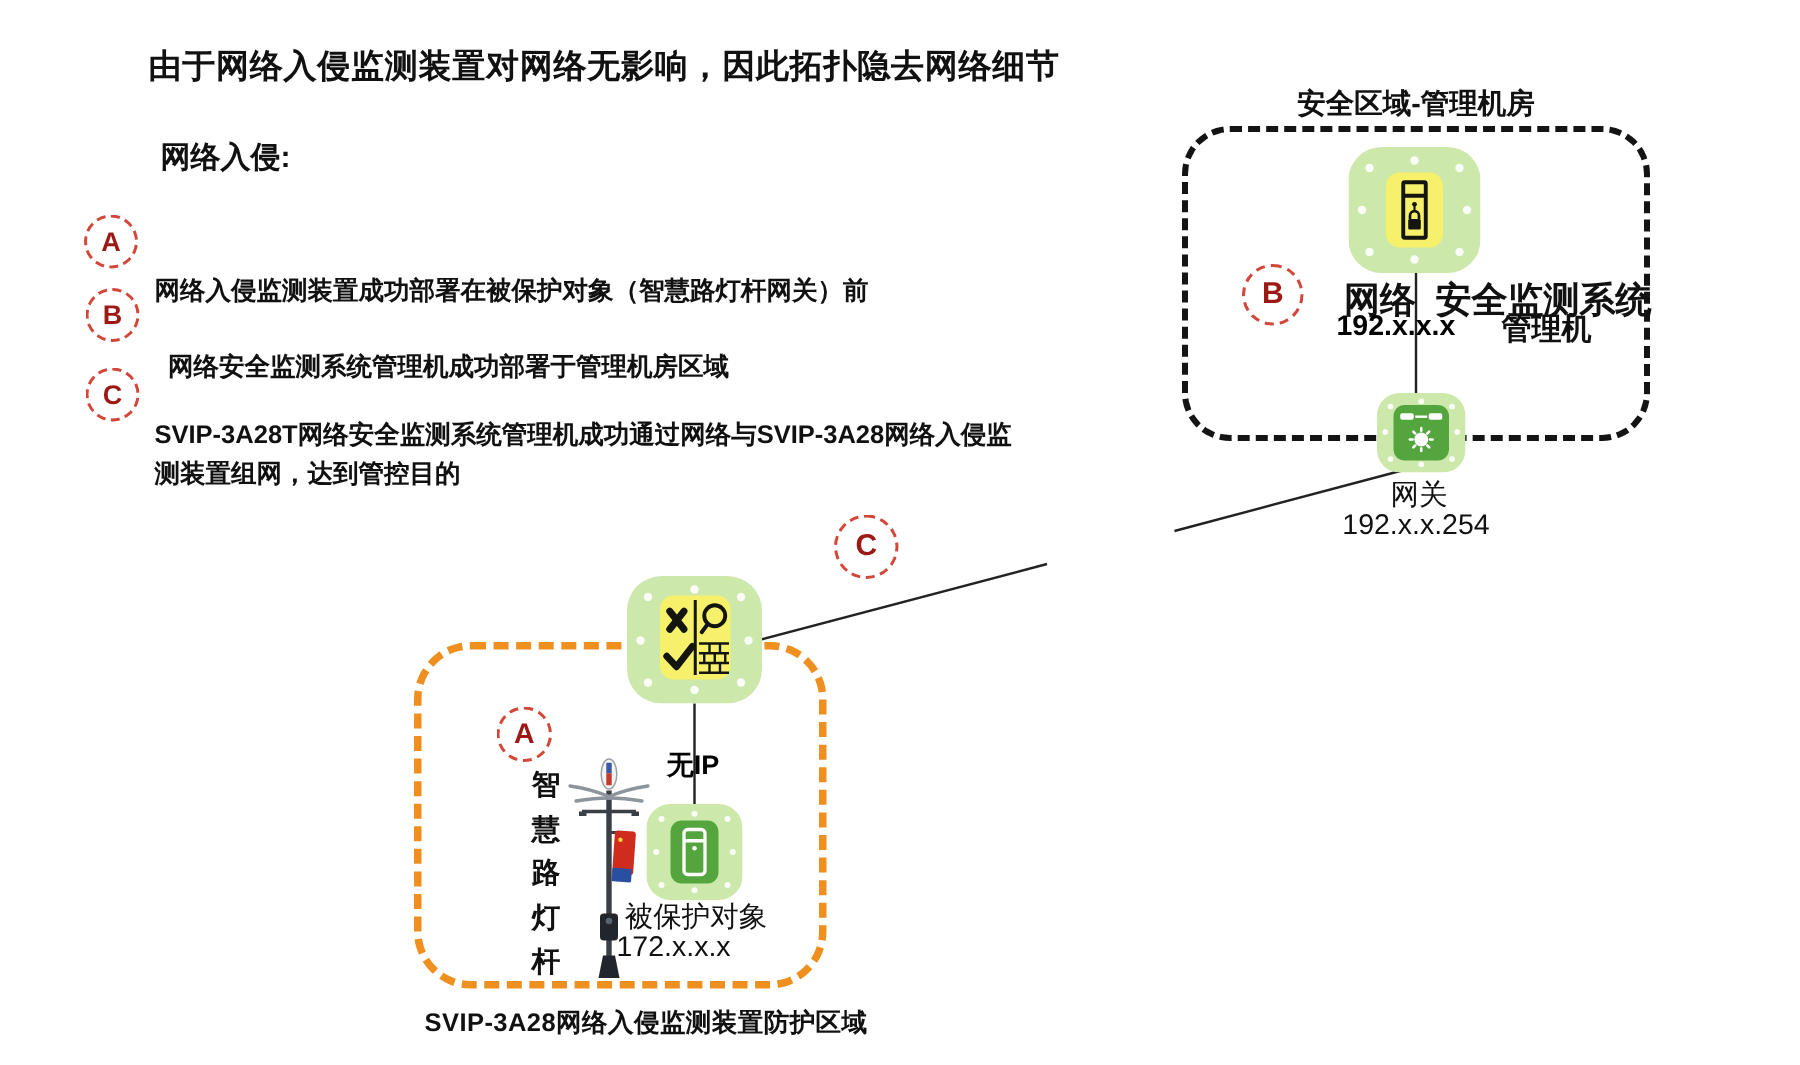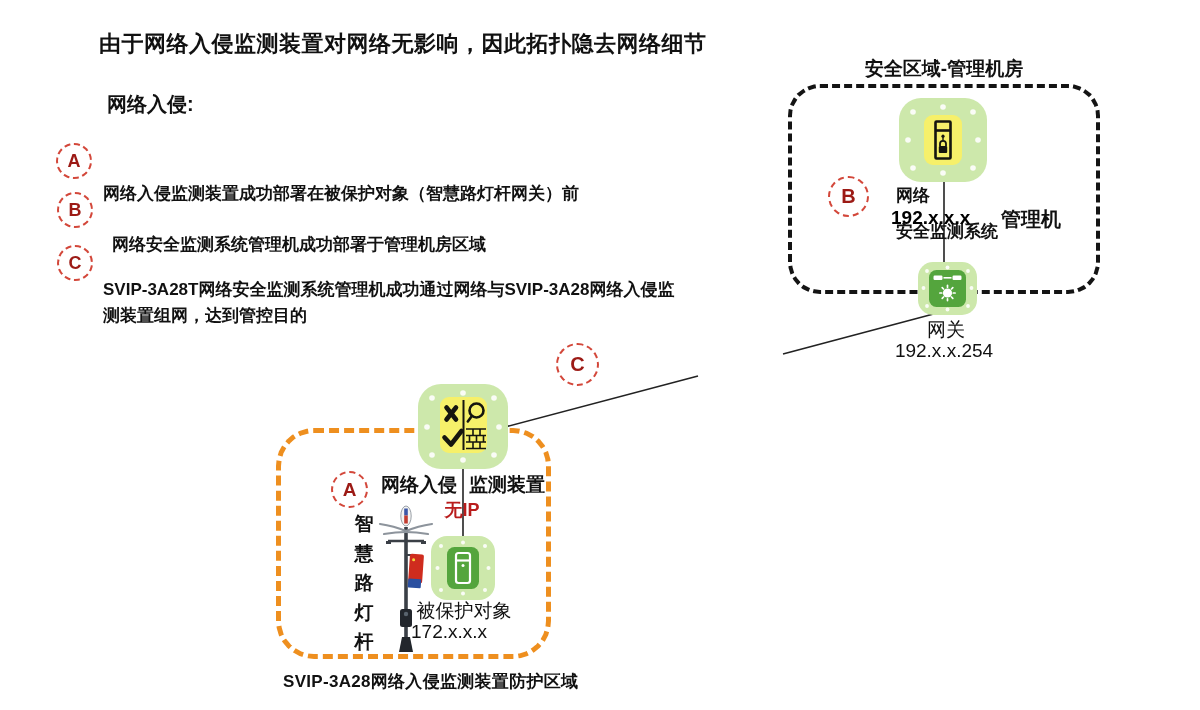--- a/index.html
+++ b/index.html
@@ -19,37 +19,37 @@
   .badge-c1{left:57px;top:245px;width:36px;height:36px;font-size:18px;}
   .step-text{position:absolute;font-size:17px;font-weight:700;line-height:26px;margin-top:32px;}
   .step-a-text{left:103px;top:149px;width:660px;}
   .step-b-text{left:112px;top:200px;width:640px;}
   .step-c-text{left:103px;top:245px;width:574px;}
 
   .sz-title{left:790px;top:56px;width:308px;text-align:center;font-size:19px;font-weight:700;}
   .sz-box{left:788px;top:84px;width:312px;height:210px;border:4px dashed #141414;
           border-radius:32px;box-sizing:border-box;}
   .badge-b2{left:828px;top:176px;width:41px;height:41px;font-size:20px;}
-  .server-label-row{left:896px;top:184px;display:flex;gap:13px;font-size:17px;font-weight:700;white-space:nowrap;flex-direction:column;}
+  .server-label-row{left:896px;top:184px;display:flex;gap:13px;font-size:24px;font-weight:700;white-space:nowrap;}
   .server-ip{left:891px;top:207px;font-size:19px;font-weight:700;color:#000000;}
   .server-role{left:1001px;top:206px;font-size:20px;font-weight:700;}
   .gw-icon{left:918px;top:262px;}
   .gw-label{left:901px;top:317px;width:90px;text-align:center;font-size:19px;}
   .gw-ip{left:891px;top:340px;width:106px;text-align:center;font-size:19px;}
   .server-icon{left:899px;top:98px;}
 
   .badge-c2{left:556px;top:343px;width:43px;height:43px;font-size:20px;}
 
   .pz-box{left:276px;top:428px;width:275px;height:231px;border:5px dashed #ee8f1f;
           border-radius:38px;box-sizing:border-box;}
   .intrusion-icon{left:418px;top:384px;}
   .badge-a2{left:331px;top:471px;width:37px;height:37px;font-size:19px;}
   .device-label-row{left:348px;top:472px;width:230px;display:flex;justify-content:center;
                     gap:12px;font-size:19px;font-weight:700;white-space:nowrap;}
-  .device-ip{left:431px;top:498px;width:62px;text-align:center;font-size:18px;font-weight:700;color:#b91c1c;}
+  .device-ip{left:431px;top:498px;width:62px;text-align:center;font-size:18px;font-weight:700;color:#000000;}
   .pole-label{left:353px;top:509px;width:22px;font-size:19px;font-weight:700;line-height:29.5px;
               word-break:break-all;text-align:center;}
   .pole-svg{left:376px;top:503px;}
   .protected-icon{left:431px;top:536px;}
   .protected-label{left:407px;top:598px;width:114px;text-align:center;font-size:19px;}
   .protected-ip{left:411px;top:621px;width:106px;font-size:19px;}
   .pz-caption{left:283px;top:670px;font-size:17px;font-weight:700;letter-spacing:.3px;}
 </style>
 </head>
 <body>
@@ -169,24 +169,20 @@
       <circle cx="58.5" cy="26.5" r="7" stroke-width="2.6"></circle>
       <line x1="53.5" y1="32.5" x2="49.8" y2="37.5" stroke-width="2.6" stroke-linecap="round"></line>
       <g stroke-width="1.6">
         <path d="M48 45 H68 M48 51.5 H68 M48 58 H68 M48 64.5 H68"></path>
         <path d="M55 45 V51.5 M62 45 V51.5 M51.5 51.5 V58 M58.5 51.5 V58 M65.5 51.5 V58 M55 58 V64.5 M62 58 V64.5"></path>
       </g>
     </g>
   </svg>
 
   <div class="badge badge-a2">A</div>
-  <div class="abs device-label-row">
-    <span>网络入侵</span>
-    <span>监测装置</span>
-  </div>
   <div class="abs device-ip">无IP</div>
 
   <div class="abs pole-label">智慧路灯杆</div>
 
   <svg class="abs pole-svg" width="64" height="152" viewBox="0 0 64 152">
     <line x1="30" y1="24" x2="30" y2="138" stroke="#3a3f46" stroke-width="3.6"></line>
     <ellipse cx="30" cy="13" rx="5.2" ry="10" fill="#f4f4f2" stroke="#9aa0a8" stroke-width="1"></ellipse>
     <rect x="28.2" y="5.5" width="3.6" height="7" fill="#3c57a6"></rect>
     <rect x="28.2" y="12.5" width="3.6" height="8" fill="#c23b2e"></rect>
     <g stroke="#8d949c" stroke-width="2.2" fill="none" stroke-linecap="round">

